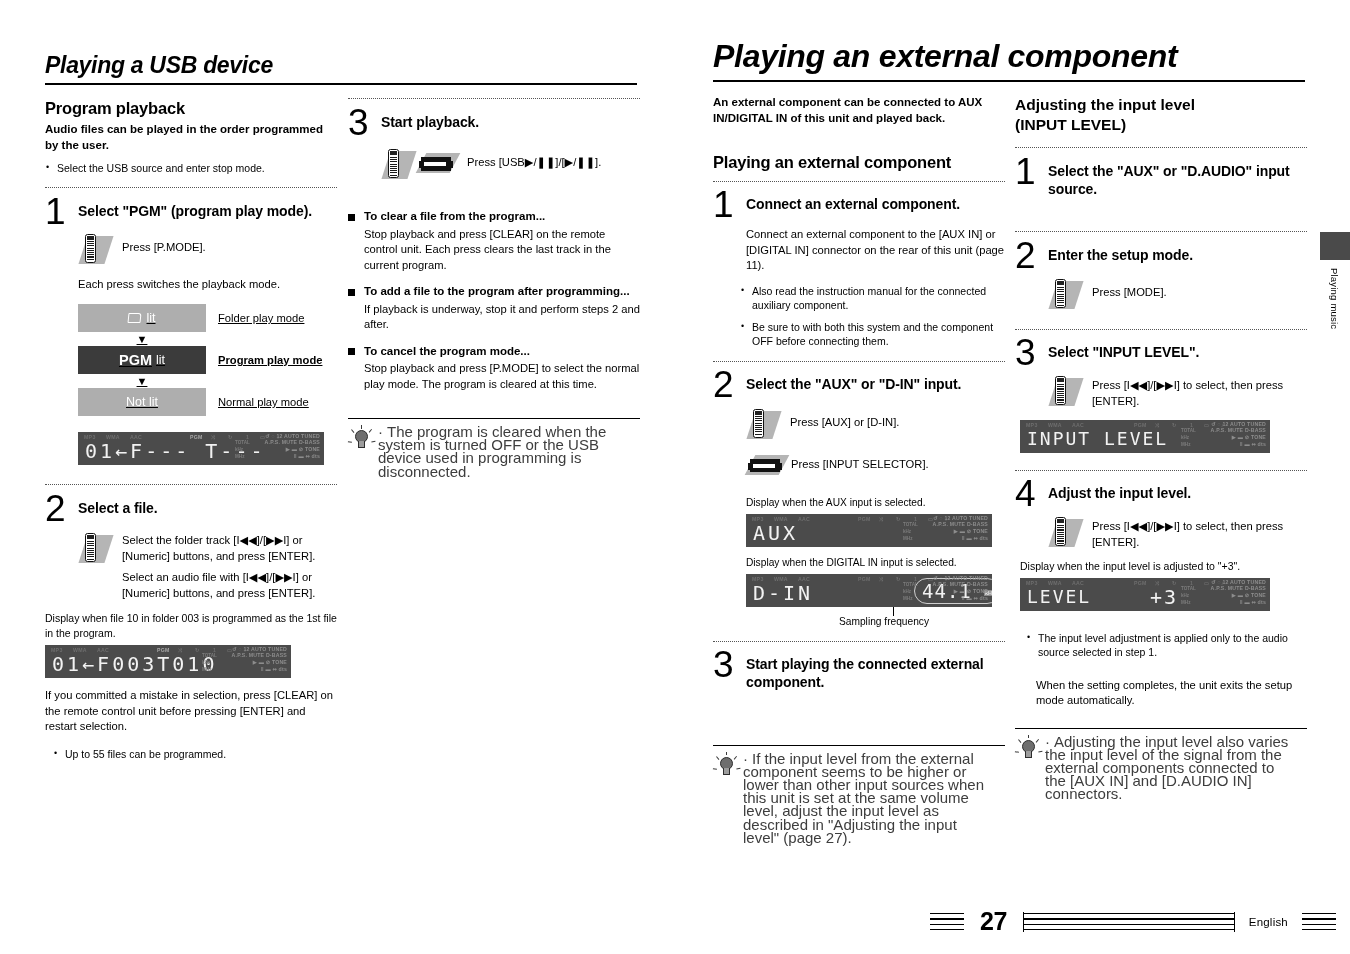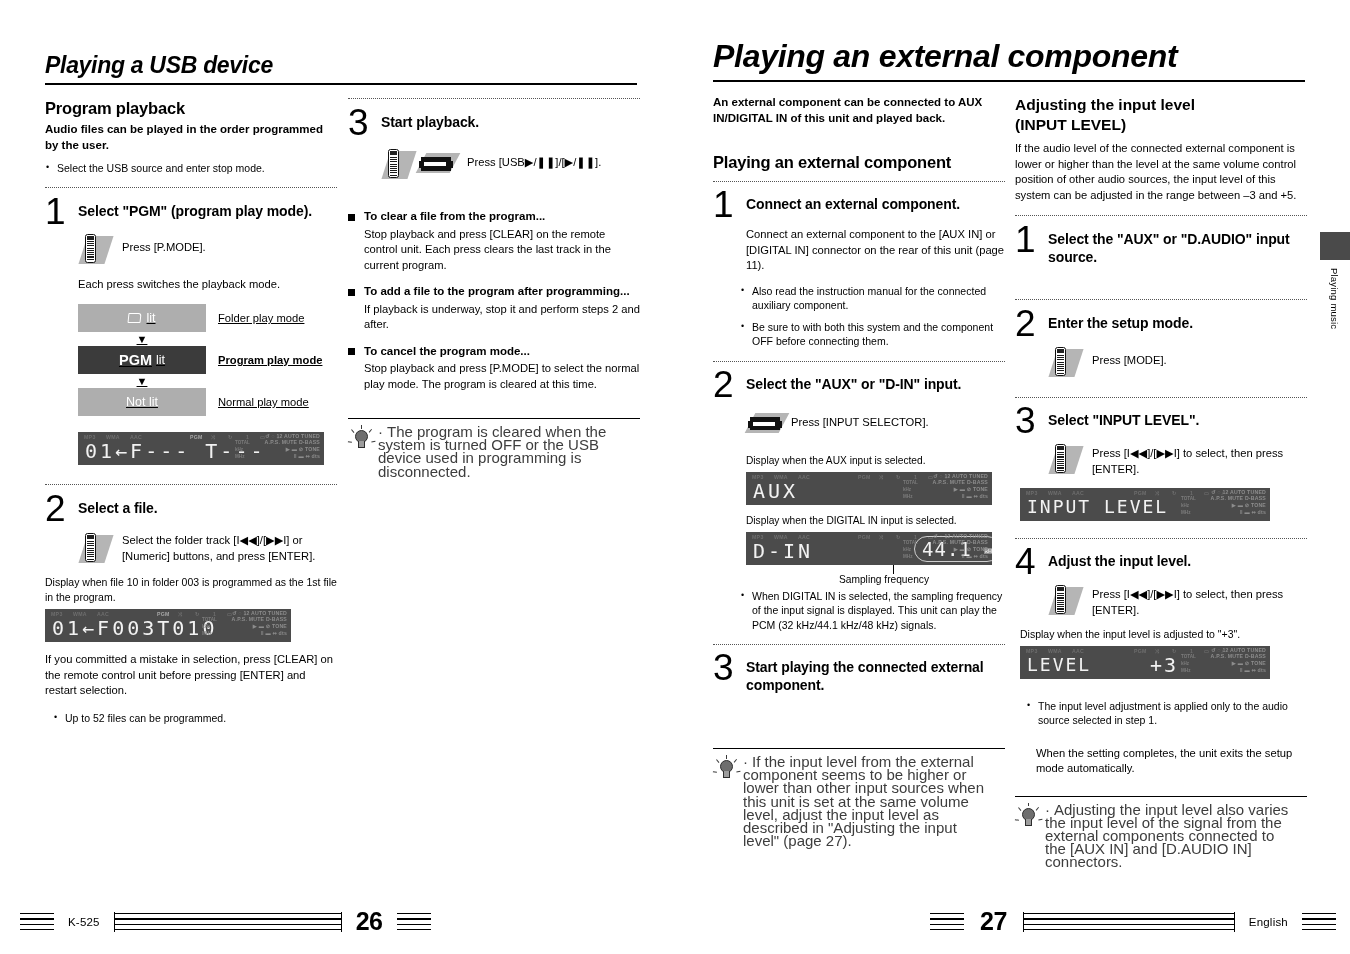--- a/index.html
+++ b/index.html
@@ -406,20 +406,21 @@
           <div class="icon-row">
             <div class="remote-icon">
               <div class="shadow"></div>
               <div class="bodyr">
                   <div class="screen"></div>
                   <div class="btns"></div>
                 </div>
             </div>
             <div style="padding-left:10px; padding-top:2px;">
               <div class="body-txt">Select the folder track [I◀◀]/[▶▶I] or [Numeric] buttons, and press [ENTER].</div>
+              <div class="body-txt" style="margin-top:6px;">Select an audio file with [I◀◀]/[▶▶I] or [Numeric] buttons, and press [ENTER].</div>
             </div>
           </div>
 
           <div class="body-sm" style="margin-top:10px; margin-left:-33px; width:292px;">Display when file 10 in folder 003 is programmed as the 1st file in the program.</div>
 
           <div class="lcd" style="margin-top:5px; margin-left:-33px; width:246px;">
             <div class="lcd-topbar">
               <span style="left:6px;">MP3</span>
               <span style="left:28px;">WMA</span>
               <span style="left:52px;">AAC</span>
@@ -436,21 +437,21 @@
               <div class="r2">A.P.S. MUTE D-BASS</div>
               <div class="r3">▶ ▬ ⊘ TONE</div>
               <div class="r4">‖ ▬ ↭ dts</div>
               <div class="lcol" style="top:7px;">TOTAL</div>
               <div class="lcol" style="top:14px;">kHz</div>
               <div class="lcol" style="top:21px;">MHz</div>
             </div>
           </div>
 
           <div class="body-txt" style="margin-top:10px; margin-left:-33px; width:292px;">If you committed a mistake in selection, press [CLEAR] on the remote control unit before pressing [ENTER] and restart selection.</div>
-          <div class="bullet" style="margin-top:12px; margin-left:-25px; width:280px;">Up to 52 files can be programmed.</div>
+          <div class="bullet" style="margin-top:12px; margin-left:-25px; width:280px;">Up to 55 files can be programmed.</div>
         </div>
       </div>
     </div>
 
     <div style="position:absolute; left:348px; top:98px; width:292px;">
 
       <div class="dotsep"></div>
 
       <div class="step" style="margin-top:14px;">
         <div class="step-num">3</div>
@@ -500,27 +501,20 @@
             <div class="ray" style="left:1px;  top:15px; transform:rotate(-80deg);"></div>
             <div class="ray" style="left:25px; top:15px; transform:rotate(80deg);"></div>
           </div>
           <div class="tip-text" style="width:250px;">
             <span class="dots">·</span><span>The program is cleared when the system is turned OFF or the USB device used in programming is disconnected.</span>
           </div>
         </div>
       </div>
     </div>
 
-    <div class="footer">
-      <div class="staff" style="width:34px; margin-left:20px;"></div>
-      <div class="modelname" style="margin:0 14px;">K-525</div>
-      <div class="staff boxed" style="width:228px;"></div>
-      <div class="pagenum" style="margin:0 14px;">26</div>
-      <div class="staff" style="width:34px;"></div>
-    </div>
   </div>
 
   <div class="half-right">
 
     <div class="title-right">
       <div class="chapter-title">Playing an external component</div>
       <div class="rule"></div>
     </div>
 
     <div style="position:absolute; left:38px; top:95px; width:292px;">
@@ -541,20 +535,30 @@
         </div>
       </div>
 
       <div class="dotsep" style="margin-top:12px;"></div>
 
       <div class="step" style="margin-top:13px;">
         <div class="step-num">2</div>
         <div class="step-title">Select the "AUX" or "D-IN" input.</div>
 
         <div class="step-body" style="margin-top:14px;">
+          <div class="icon-row">
+            <div class="remote-icon">
+              <div class="shadow"></div>
+              <div class="bodyr">
+                  <div class="screen"></div>
+                  <div class="btns"></div>
+                </div>
+            </div>
+            <div class="icon-text">Press [AUX] or [D-IN].</div>
+          </div>
 
           <div class="icon-row" style="margin-top:8px;">
             <div class="unit-icon">
               <div class="shadow"></div>
               <div class="topface"></div>
               <div class="frontface"></div>
               <div class="panel"></div>
               <div class="base"></div>
             </div>
             <div class="icon-text" style="padding-left:5px;">Press [INPUT SELECTOR].</div>
@@ -613,21 +617,20 @@
               <div class="lcol" style="top:14px;">kHz</div>
               <div class="lcol" style="top:21px;">MHz</div>
             </div>
           </div>
 
           <div style="position:relative; height:22px;">
             <div class="callout-line" style="left:147px; top:0; height:9px;"></div>
             <div class="caption" style="position:absolute; left:93px; top:8px;">Sampling frequency</div>
           </div>
 
-          <div class="bullet" style="margin-top:2px; margin-left:-6px;">When DIGITAL IN is selected, the sampling frequency of the input signal is displayed. This unit can play the PCM (32 kHz/44.1 kHz/48 kHz) signals.</div>
         </div>
       </div>
 
       <div class="dotsep" style="margin-top:12px;"></div>
 
       <div class="step" style="margin-top:13px;">
         <div class="step-num">3</div>
         <div class="step-title">Start playing the connected external component.</div>
       </div>
 
@@ -647,21 +650,20 @@
             <span class="dots">·</span><span>If the input level from the external component seems to be higher or lower than other input sources when this unit is set at the same volume level, adjust the input level as described in "Adjusting the input level" (page 27).</span>
           </div>
         </div>
       </div>
     </div>
 
     <div style="position:absolute; left:340px; top:95px; width:292px;">
 
       <div class="h2-sm">Adjusting the input level</div>
       <div class="h2-sm">(INPUT LEVEL)</div>
-      <div class="body-txt" style="margin-top:6px;">If the audio level of the connected external component is lower or higher than the level at the same volume control position of other audio sources, the input level of this system can be adjusted in the range between –3 and +5.</div>
 
       <div class="dotsep" style="margin-top:12px;"></div>
 
       <div class="step" style="margin-top:14px;">
         <div class="step-num">1</div>
         <div class="step-title">Select the "AUX" or "D.AUDIO" input source.</div>
       </div>
 
       <div class="dotsep" style="margin-top:33px;"></div>
 

